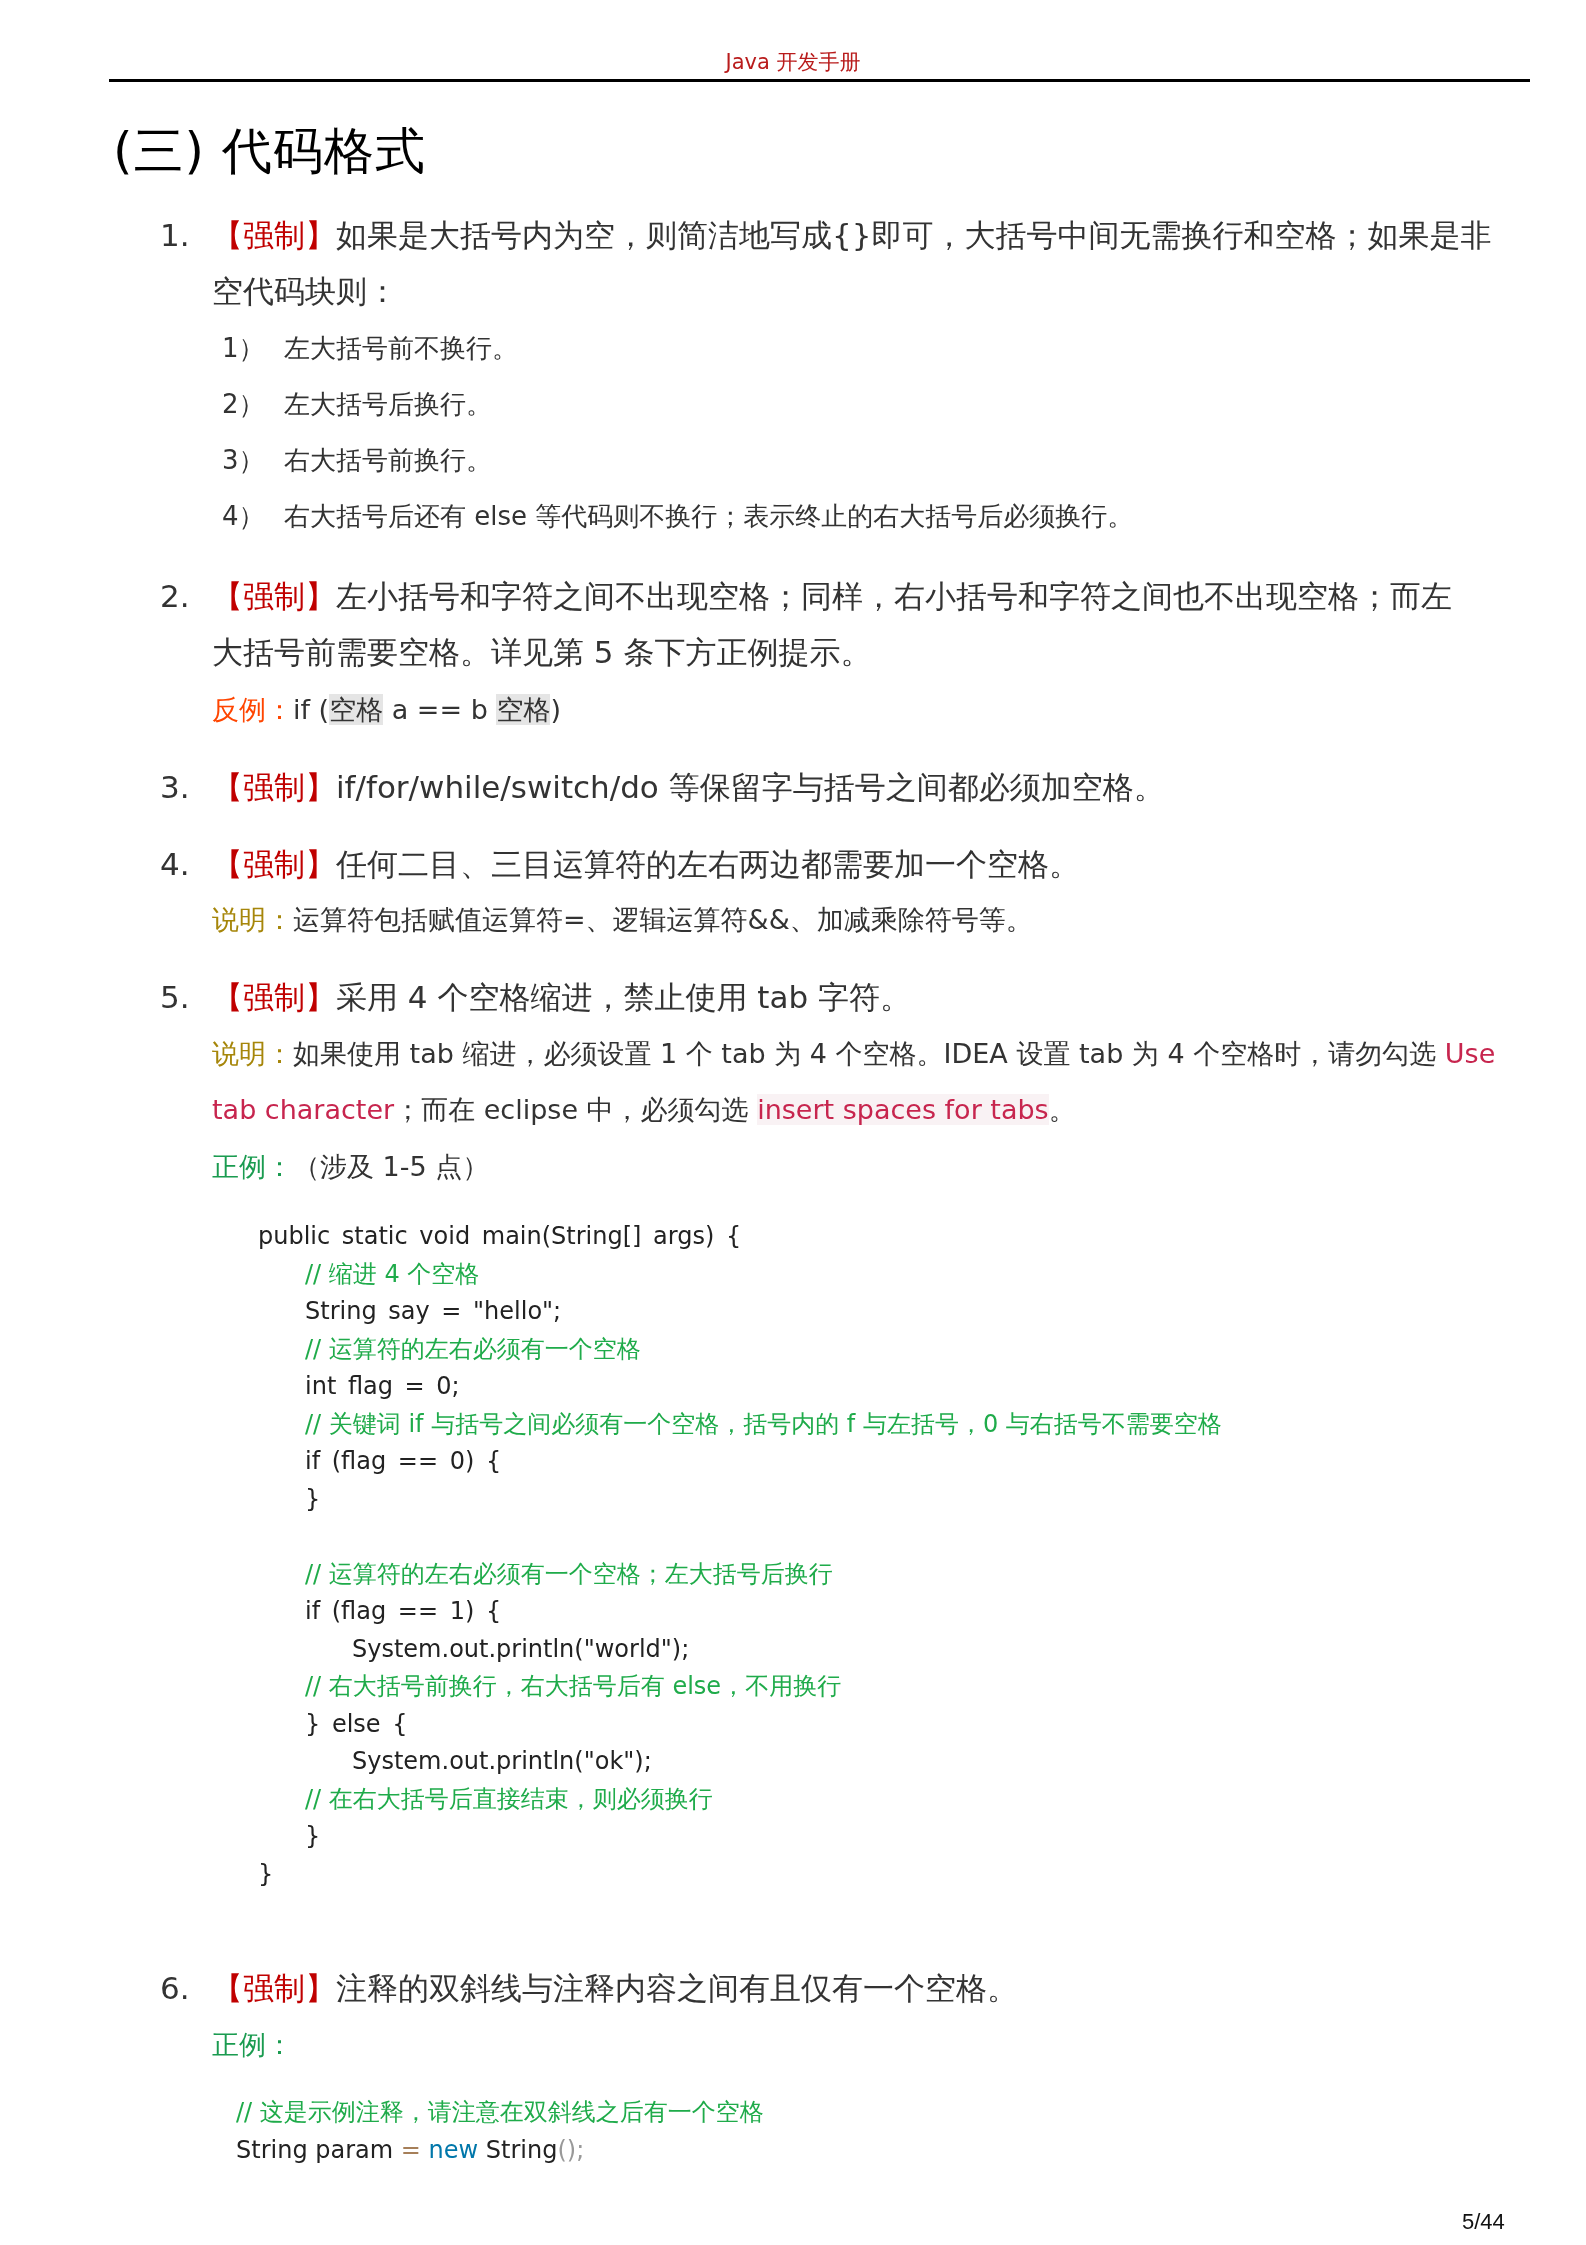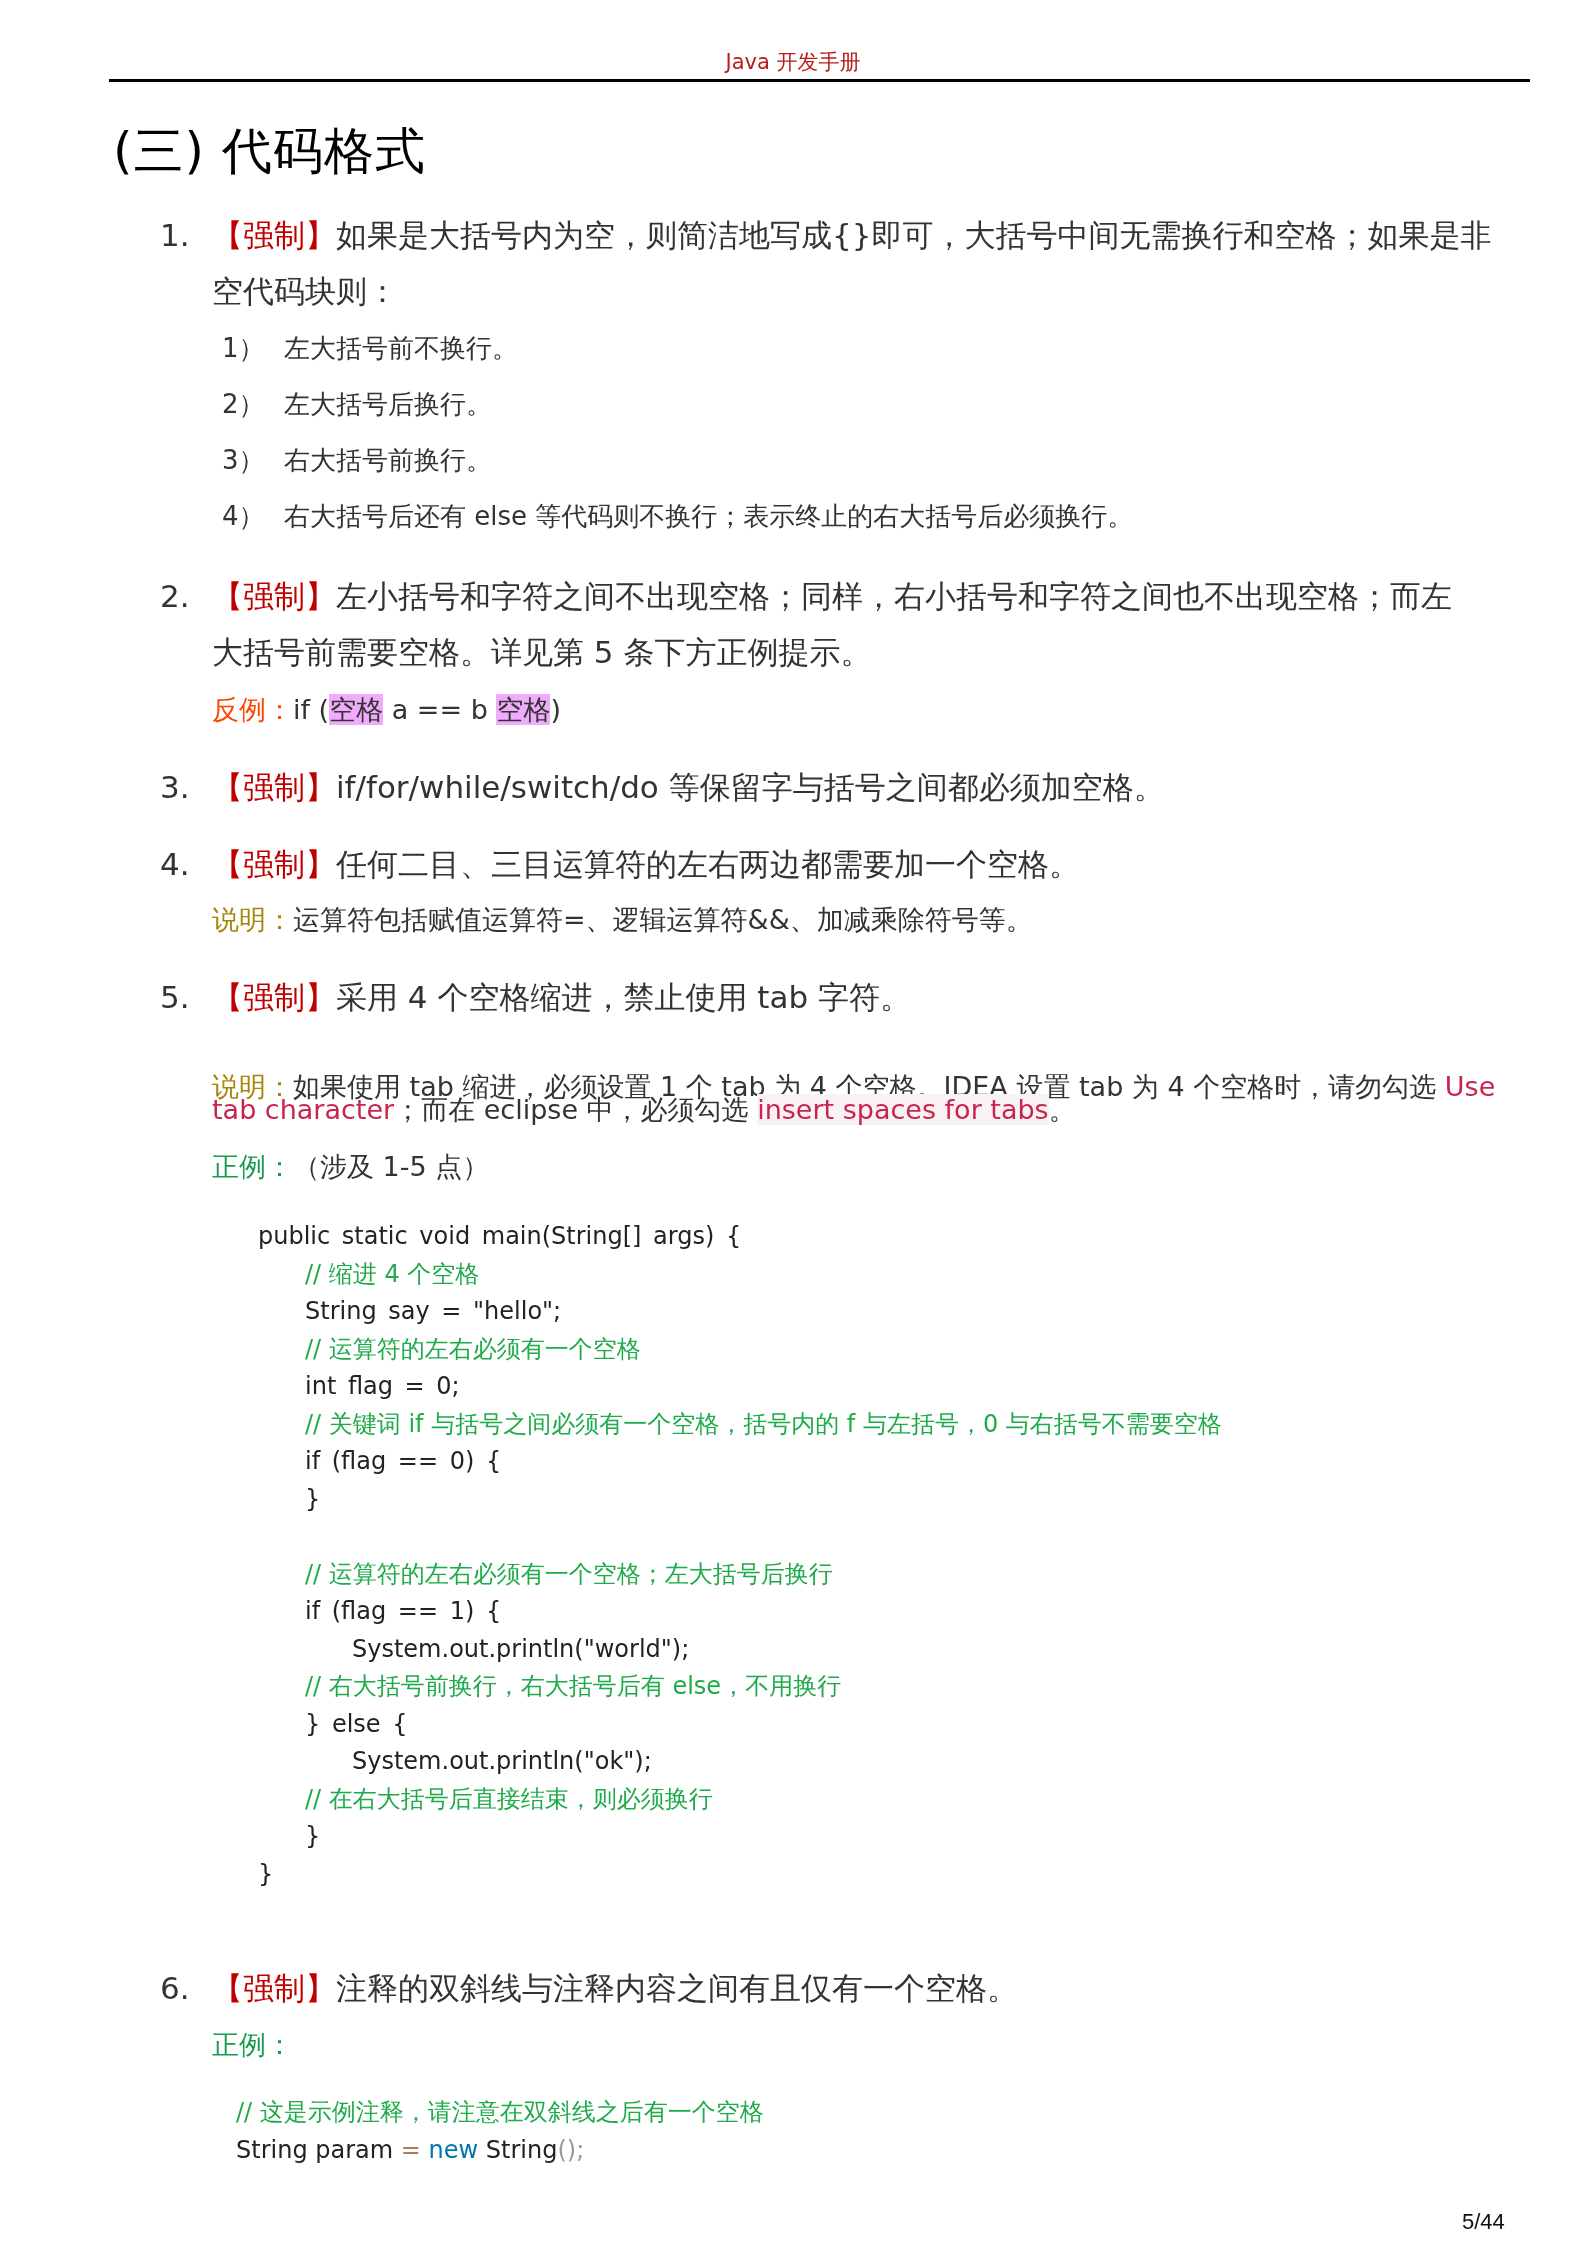--- a/index.html
+++ b/index.html
@@ -12,21 +12,21 @@
   .item { left: 160px; font-size: 31px; color: #333; line-height: 40px; }
   .item .num { display: inline-block; width: 52px; }
   .force { color: #c00000; }
   .cont { left: 212px; font-size: 31px; color: #333; line-height: 40px; }
   .sub { left: 222px; font-size: 26px; color: #333; line-height: 36px; }
   .sub .snum { display: inline-block; width: 62px; }
   .note { left: 212px; font-size: 27px; color: #333; line-height: 38px; }
   .lbl-bad { color: #ff4500; }
   .lbl-note { color: #a6860a; }
   .lbl-good { color: #1a9b50; }
-  .hl-gray { background: #f0abfc; }
+  .hl-gray { background: #e5e5e5; }
   .pink { color: #c7254e; }
   .pink-bg { background: #f9f2f4; color: #c7254e; }
   .code { font-size: 24px; line-height: 37.5px; color: #222; word-spacing: 4px; }
   .cmt { color: #1fab4a; word-spacing: 0; }
   .op { color: #a67f59; }
   .kw { color: #0077aa; }
   .punc { color: #999999; }
   .pagenum { left: 1462px; top: 2209px; font-family: Liberation Sans, sans-serif; font-size: 22px; color: #111; }
 </style>
 </head>
@@ -61,21 +61,21 @@
 <div class="abs item" style="top:844px;">
   <span class="num">4.</span><span class="force">【强制】</span><span>任何二目、三目运算符的左右两边都需要加一个空格。</span>
 </div>
 <div class="abs note" style="top:901px;">
   <span class="lbl-note">说明：</span><span>运算符包括赋值运算符=、逻辑运算符&amp;&amp;、加减乘除符号等。</span>
 </div>
 
 <div class="abs item" style="top:977px;">
   <span class="num">5.</span><span class="force">【强制】</span><span>采用 4 个空格缩进，禁止使用 tab 字符。</span>
 </div>
-<div class="abs note" style="top:1035px;margin-top:33px;">
+<div class="abs note" style="top:1035px;">
   <span class="lbl-note">说明：</span><span>如果使用 tab 缩进，必须设置 1 个 tab 为 4 个空格。IDEA 设置 tab 为 4 个空格时，请勿勾选 </span><span class="pink">Use</span>
 </div>
 <div class="abs note" style="top:1091px;">
   <span class="pink">tab character</span><span>；而在 eclipse 中，必须勾选 </span><span class="pink-bg">insert spaces for tabs</span><span>。</span>
 </div>
 <div class="abs note" style="top:1148px;">
   <span class="lbl-good">正例：</span><span>（涉及 1-5 点）</span>
 </div>
 
 <div id="code1" class="abs code" style="left:258px; top:1218px;">

